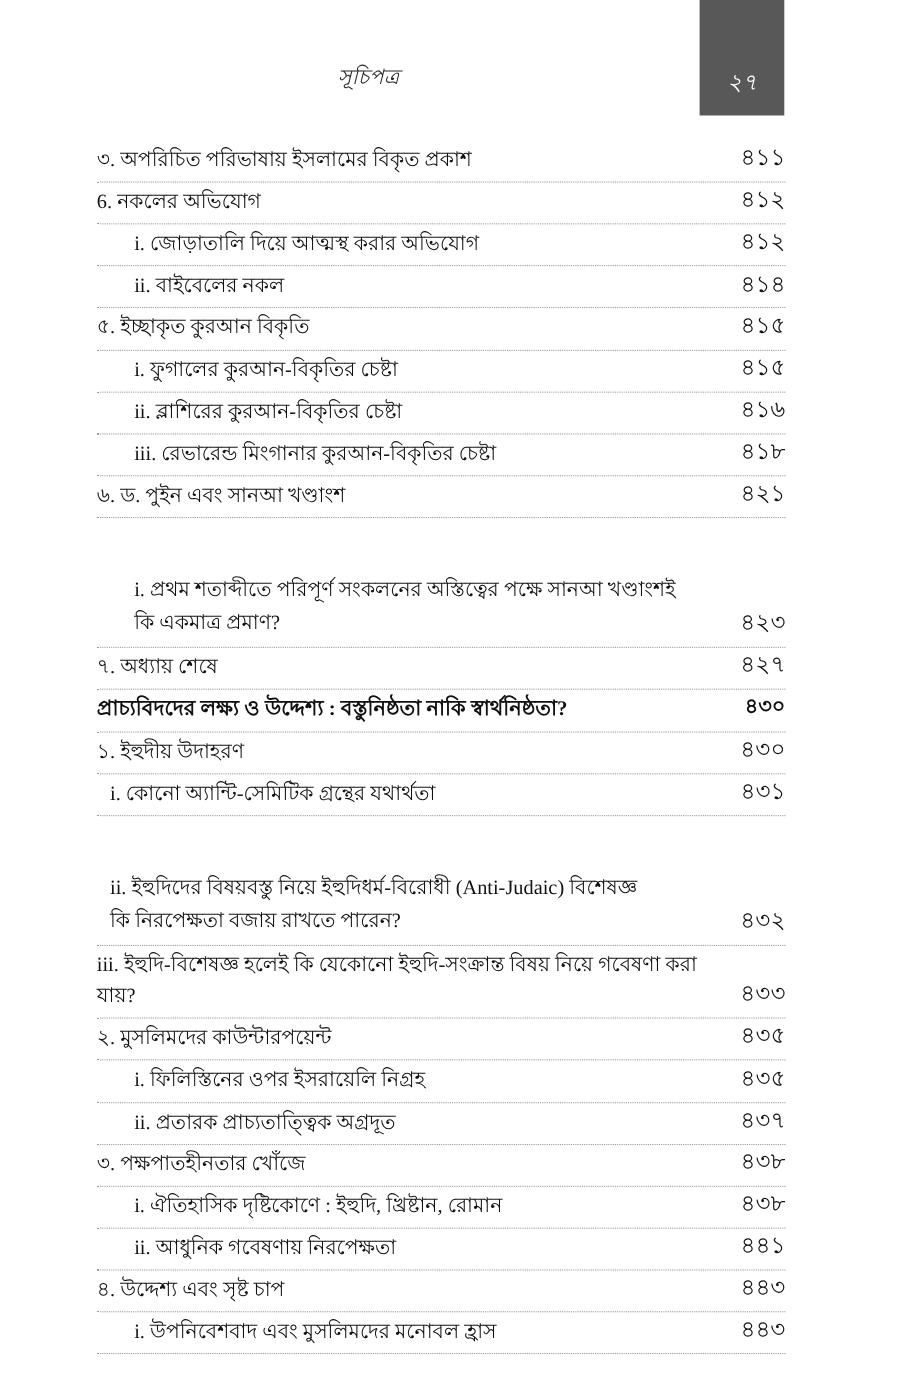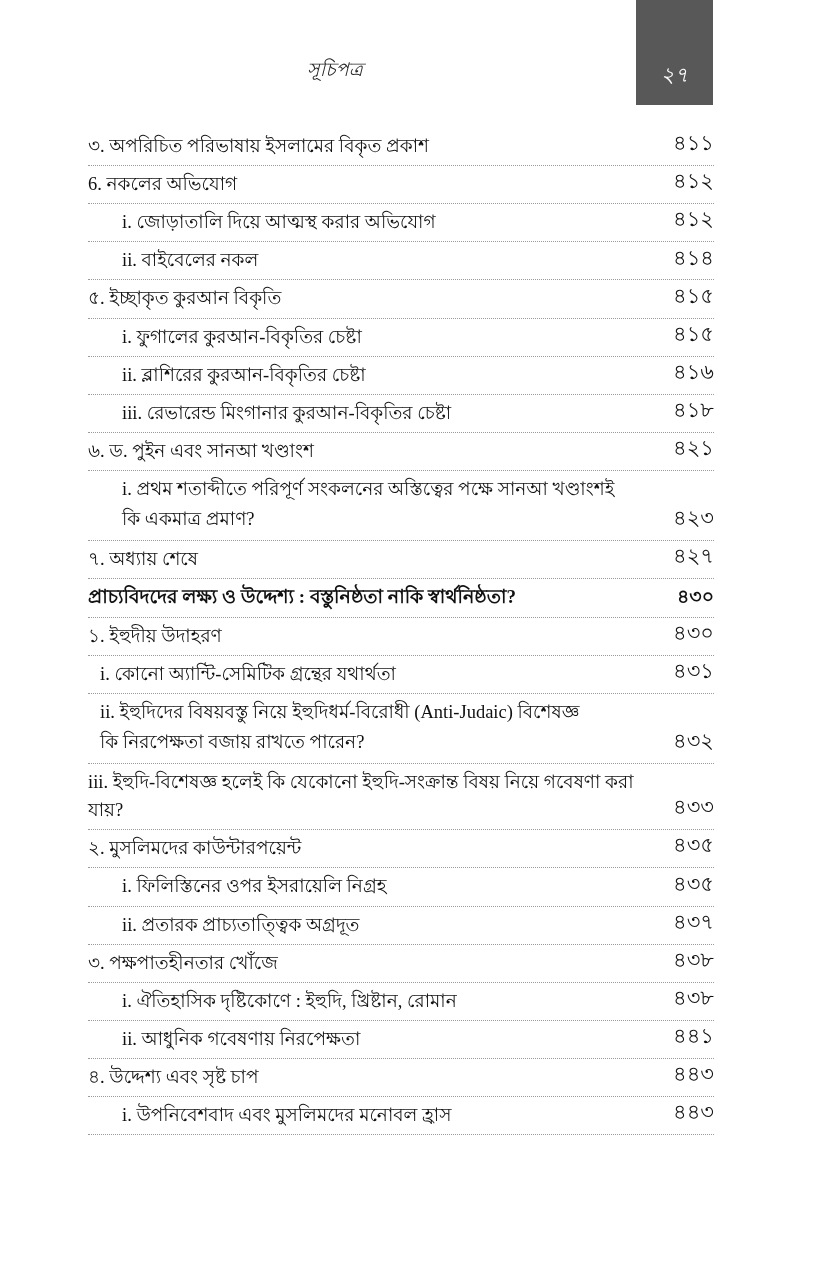--- a/index.html
+++ b/index.html
@@ -90,31 +90,33 @@
 
   
   .lvl-0 .txt { padding-left: 0px; }
   .lvl-1 .txt { padding-left: 34px; }
   .lvl-flush .txt { padding-left: 0px; }
   .lvl-small .txt { padding-left: 12px; }
 
   
   .toc-row.chapter {
     margin-top: 24px;
+    align-items: center;
   }
   .toc-row.chapter .txt,
   .toc-row.chapter .pg {
     font-weight: bold;
     font-size: 19px;
   }
   .toc-row.chapter .pg { width: 58px; }
 
   
   .toc-row.two-line .txt {
     line-height: 1.62;
+    margin-top: 48px;
   }
   .toc-row.two-line .pg {
     align-self: flex-end;
   }
 
   
   .toc-row + .toc-row { margin-top: 0; }
 </style>
 </head>
 <body>

